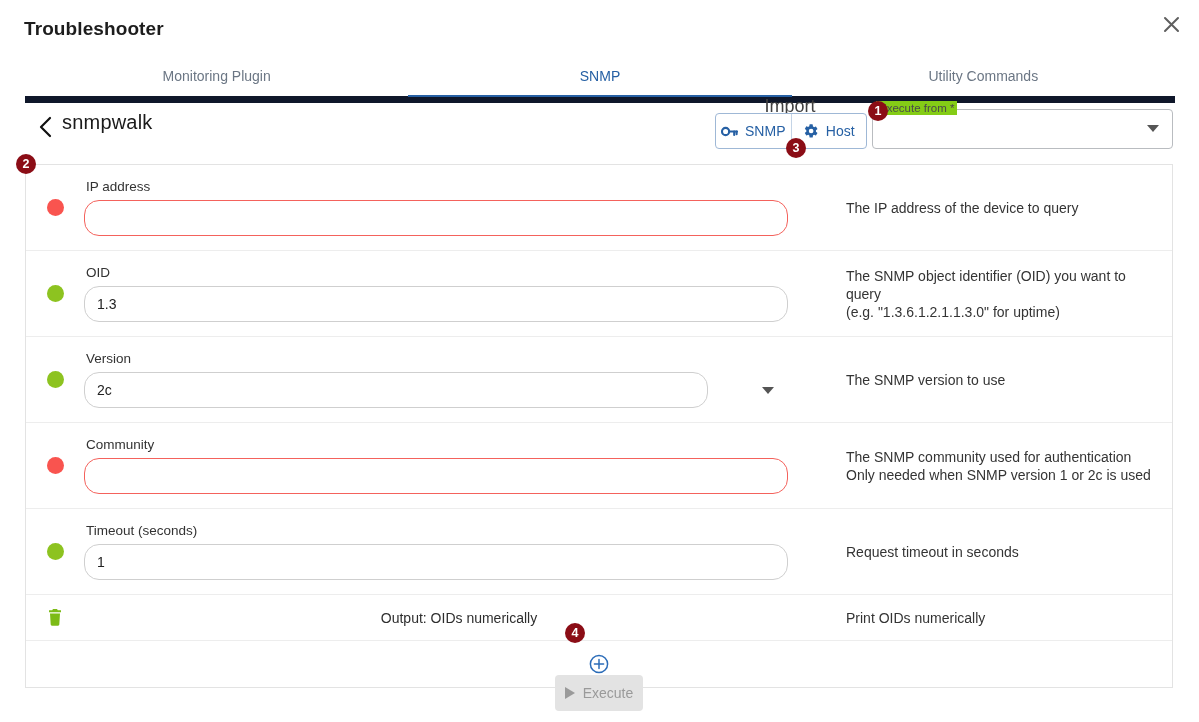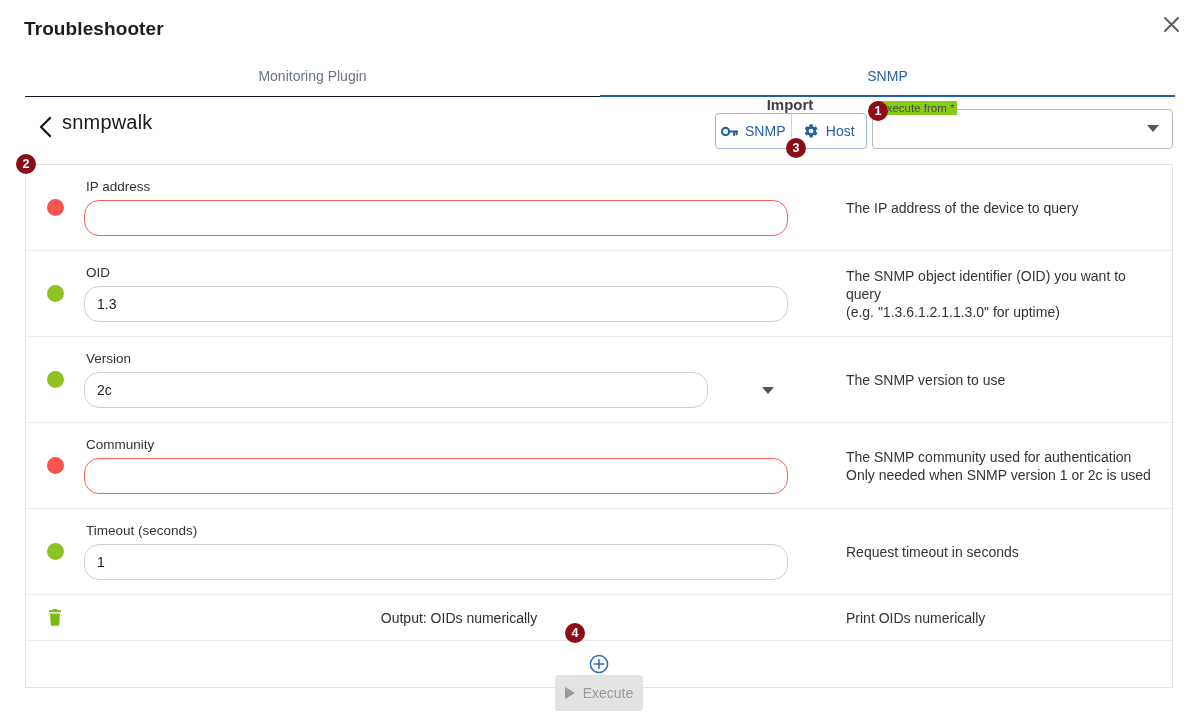--- a/index.html
+++ b/index.html
@@ -42,21 +42,21 @@
   .close-btn svg { display: block; }
 
   
   .tabbar {
     position: absolute;
     left: 25px;
     top: 58px;
     width: 1150px;
     height: 38px;
     display: flex;
-    border-bottom: 1px solid #0f172a;
+    border-bottom: 7px solid #0f172a;
   }
   .tab {
     flex: 1 1 0;
     display: flex;
     align-items: center;
     justify-content: center;
     font-size: 14px;
     color: #6b7684;
     cursor: pointer;
     user-select: none;
@@ -115,23 +115,22 @@
     border-radius: 4px;
     display: flex;
     background: #fff;
   }
   .import-legend {
     position: absolute;
     left: 690px;
     top: -4px;
     width: 150px;
     text-align: center;
-    font-size: 15px;
+    font-size: 18px;
     color: #3f3f3f;
-    font-weight: bold;
   }
   .import-btn {
     flex: 1 1 0;
     display: flex;
     align-items: center;
     justify-content: center;
     gap: 7px;
     font-size: 14px;
     color: #2660a4;
     cursor: pointer;
@@ -359,20 +358,23 @@
     <path d="M2 2 L15 15 M15 2 L2 15" stroke="#5f5f5f" stroke-width="2" stroke-linecap="round" fill="none"></path>
   </svg>
 </div>
 
 <div class="tabbar">
   <div class="tab">
     <span>Monitoring Plugin</span>
   </div>
   <div class="tab active">
     <span>SNMP</span>
+  </div>
+  <div class="tab">
+    <span>Utility Commands</span>
   </div>
 </div>
 
 <div class="cmd-row">
 
   <div class="back-arrow">
     <svg width="15" height="22" viewBox="0 0 15 22" aria-hidden="true">
       <path d="M12 2 L3 11 L12 20" stroke="#111" stroke-width="2.2" fill="none" stroke-linecap="round" stroke-linejoin="round"></path>
     </svg>
   </div>

